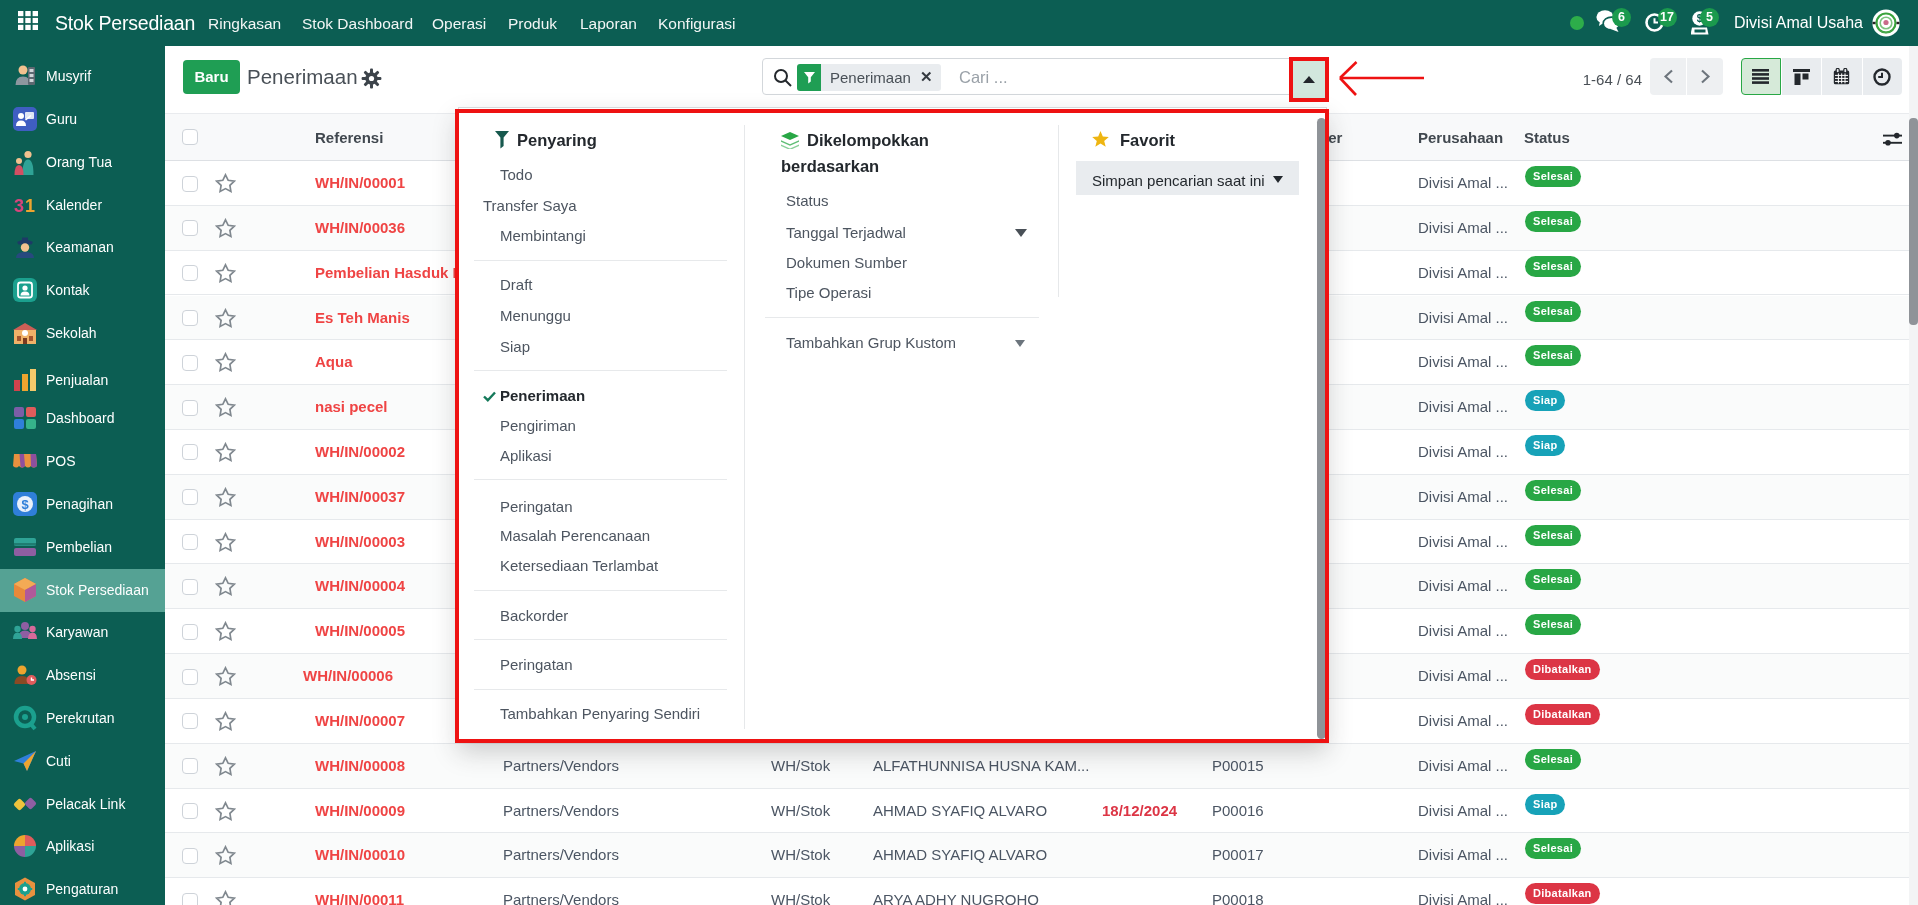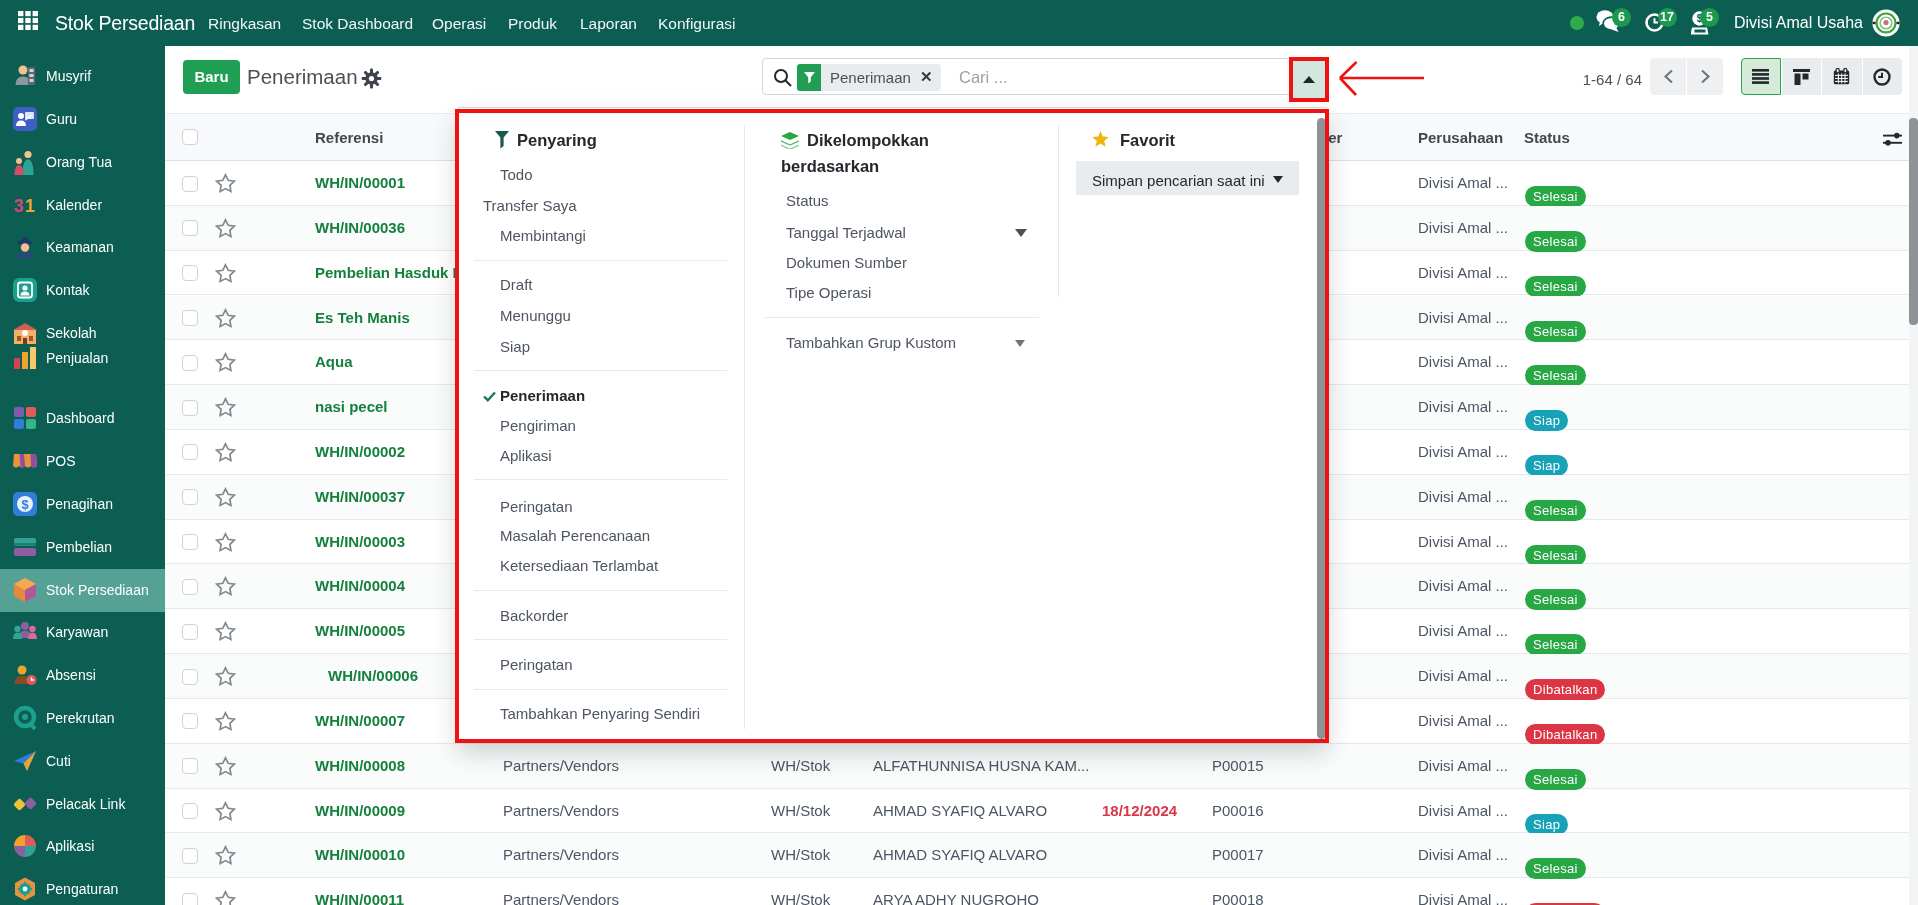--- a/index.html
+++ b/index.html
@@ -25,22 +25,22 @@
 .cari{position:absolute;left:196px;top:0;height:37px;line-height:36px;color:#9aa1a8;font-size:16.5px}
 .toggle{position:absolute;left:1128px;top:14.5px;width:32.5px;height:37px;background:#d2e7dd;display:flex;align-items:center;justify-content:center;z-index:6}
 .pgtxt{position:absolute;left:1405px;top:0;width:72px;height:68px;line-height:67px;font-size:15px;color:#4a5056;text-align:right}
 .pbtn{position:absolute;top:12px;width:36px;height:37px;background:#eef0f2;display:flex;align-items:center;justify-content:center}
 .vseg{position:absolute;top:12px;width:39.5px;height:37px;background:#e9ecef;display:flex;align-items:center;justify-content:center}
 #thead{position:absolute;left:165px;top:114px;width:1753px;height:47px;background:#f8f9fa;border-bottom:1px solid #dde0e4;z-index:4}
 .th{position:absolute;top:0;height:47px;line-height:47px;font-size:15px;font-weight:bold;color:#41484f;white-space:nowrap}
 .trow{position:absolute;left:165px;width:1753px;height:45px;border-bottom:1px solid #e6e9ec;z-index:3}
 .stripe{background:#fafbfb}
 .cell{position:absolute;top:0;height:44px;line-height:44px;font-size:15px;color:#4b5563;white-space:nowrap}
-.cref{font-weight:bold;color:#15803d}
-.pill{position:absolute;height:21px;border-radius:11px;color:#fff;font-size:13px;font-weight:normal;line-height:21px;padding:0 8px;letter-spacing:.3px;top:25px}
+.cref{font-weight:bold;color:#ef4444}
+.pill{position:absolute;height:21px;border-radius:11px;color:#fff;font-size:11px;font-weight:bold;line-height:21px;padding:0 8px;letter-spacing:.3px;top:5px}
 .p-ok{background:#28a745}.p-rdy{background:#17a2b8}.p-cxl{background:#dc3545}
 .cbx{position:absolute;left:17px;top:14.5px;width:16px;height:16px;border:1.5px solid #ced3d9;border-radius:4px;background:#fff}
 #dd{position:absolute;left:458px;top:107px;width:869px;height:633px;background:#fff;border:1px solid #d6d9dc;box-shadow:0 12px 24px rgba(40,40,40,.22);z-index:50}
 .ddh{position:absolute;font-size:16.5px;font-weight:bold;color:#23282d;white-space:nowrap}
 .ddi{position:absolute;font-size:15px;color:#4d5560;white-space:nowrap}
 .ddsep{position:absolute;height:1px;background:#e7e9eb}
 .vsep{position:absolute;width:1px;background:#e6e8ea}
 .redbox{position:absolute;border:4px solid #ee1212;z-index:60}
 .savebtn{position:absolute;left:617px;top:53px;width:223px;height:34px;background:#e9ecef;color:#23282d;font-size:15px;text-align:center;line-height:34px}
 </style></head><body>
@@ -155,21 +155,21 @@
       <span class="ic"><svg viewBox="0 0 26 26" width="26" height="26">
           <rect x="2" y="10" width="22" height="14" fill="#f0b268"></rect>
           <path d="M1 10 L13 3 L25 10 Z" fill="#cc5f56"></path>
           <circle cx="13" cy="13" r="3" fill="#fff"></circle>
           <rect x="5" y="16" width="4" height="5" fill="#a3552e"></rect>
           <rect x="17" y="16" width="4" height="5" fill="#a3552e"></rect>
           <rect x="11" y="18" width="4" height="6" fill="#7a3b20"></rect>
         </svg></span>
       <span class="lbl">Sekolah</span>
     </div>
-<div class="sitem" style="top:291px">
+<div class="sitem" style="top:313px">
       <span class="ic"><svg viewBox="0 0 26 26" width="26" height="26">
           <rect x="2" y="13" width="6" height="11" fill="#d0434d"></rect>
           <rect x="10" y="7" width="6" height="17" fill="#eda42f"></rect>
           <rect x="18" y="2" width="6" height="22" fill="#f3c96b"></rect>
         </svg></span>
       <span class="lbl">Penjualan</span>
     </div>
 <div class="sitem" style="top:351.4px">
       <span class="ic"><svg viewBox="0 0 26 26" width="26" height="26">
           <rect x="2" y="2" width="10" height="10" rx="2" fill="#7b5ea7"></rect>
@@ -483,21 +483,21 @@
     </svg>
 <div class="cell cref" style="left:150px">WH/IN/00005</div>
 <div class="cell" style="left:1253px">Divisi Amal ...</div>
 <div class="pill p-ok" style="left:1360px">Selesai</div>
 </div>
 <div class="trow stripe" style="top:654.0px;height:44.82px">
 <div class="cbx"></div>
 <svg class="abs" style="left:50px;top:12px" width="21" height="20" viewBox="0 0 21 20">
       <path d="M10.5 1.8 L13.2 7.3 L19.3 8.2 L14.9 12.4 L15.9 18.4 L10.5 15.6 L5.1 18.4 L6.1 12.4 L1.7 8.2 L7.8 7.3 Z" fill="none" stroke="#80888f" stroke-width="1.7"></path>
     </svg>
-<div class="cell cref" style="left:163px">WH/IN/00006</div>
+<div class="cell cref" style="left:138px">WH/IN/00006</div>
 <div class="cell" style="left:1253px">Divisi Amal ...</div>
 <div class="pill p-cxl" style="left:1360px">Dibatalkan</div>
 </div>
 <div class="trow" style="top:698.8px;height:44.82px">
 <div class="cbx"></div>
 <svg class="abs" style="left:50px;top:12px" width="21" height="20" viewBox="0 0 21 20">
       <path d="M10.5 1.8 L13.2 7.3 L19.3 8.2 L14.9 12.4 L15.9 18.4 L10.5 15.6 L5.1 18.4 L6.1 12.4 L1.7 8.2 L7.8 7.3 Z" fill="none" stroke="#80888f" stroke-width="1.7"></path>
     </svg>
 <div class="cell cref" style="left:150px">WH/IN/00007</div>
 <div class="cell" style="left:1253px">Divisi Amal ...</div>

